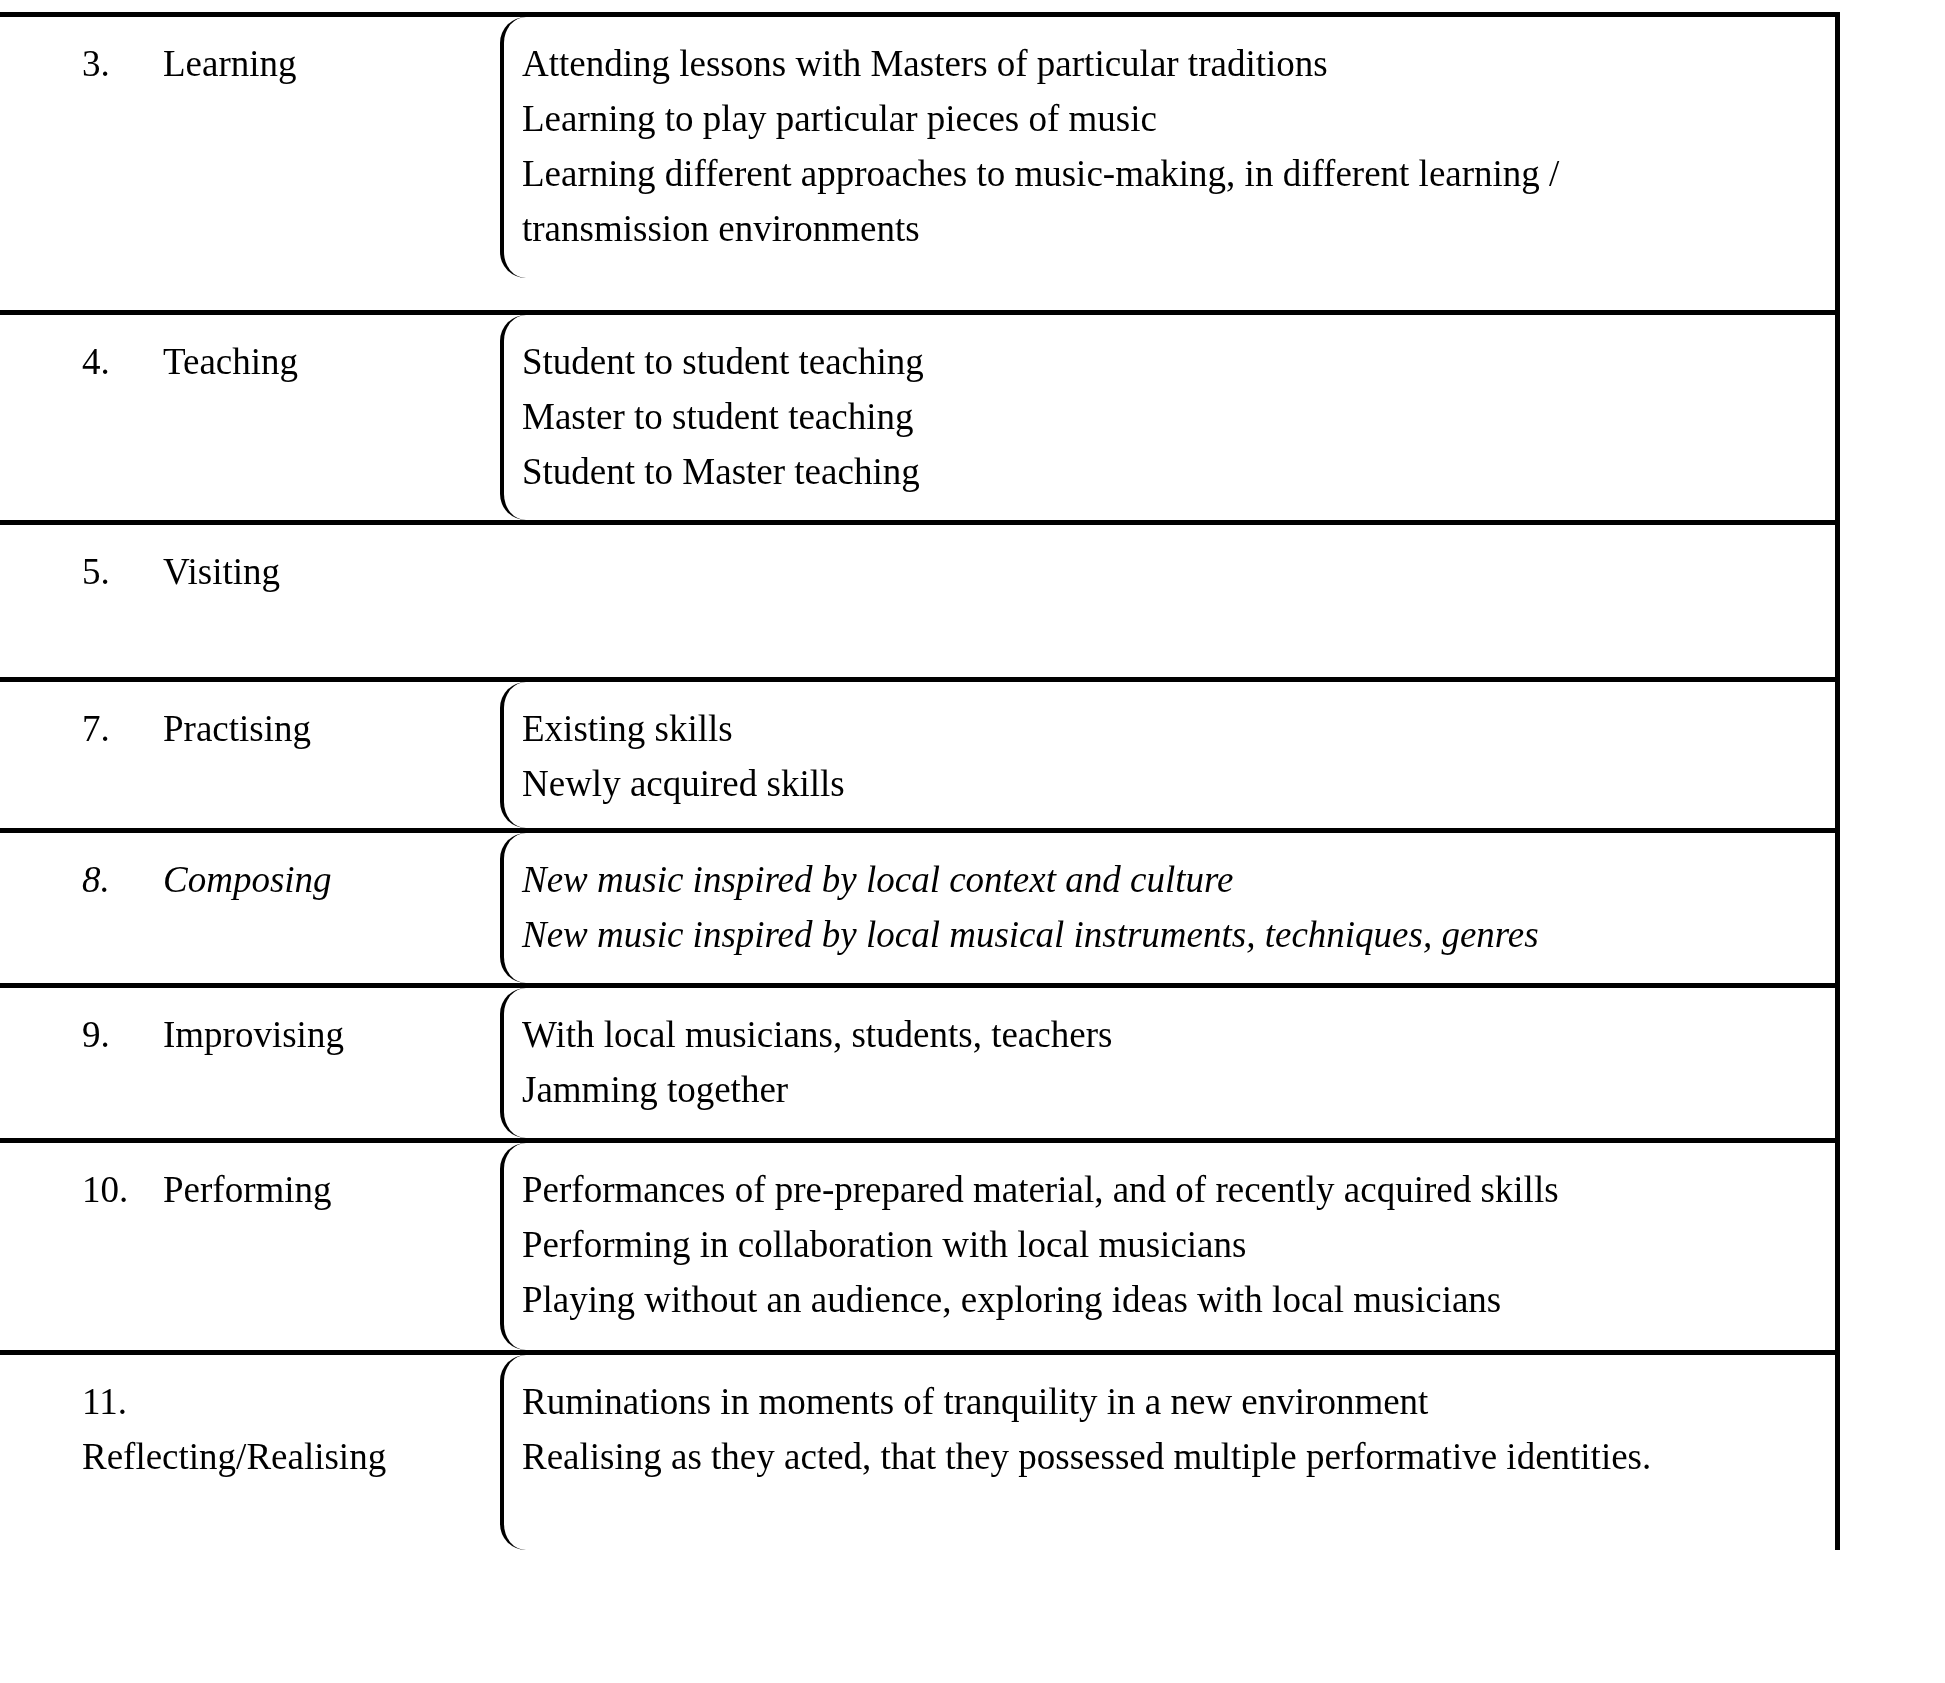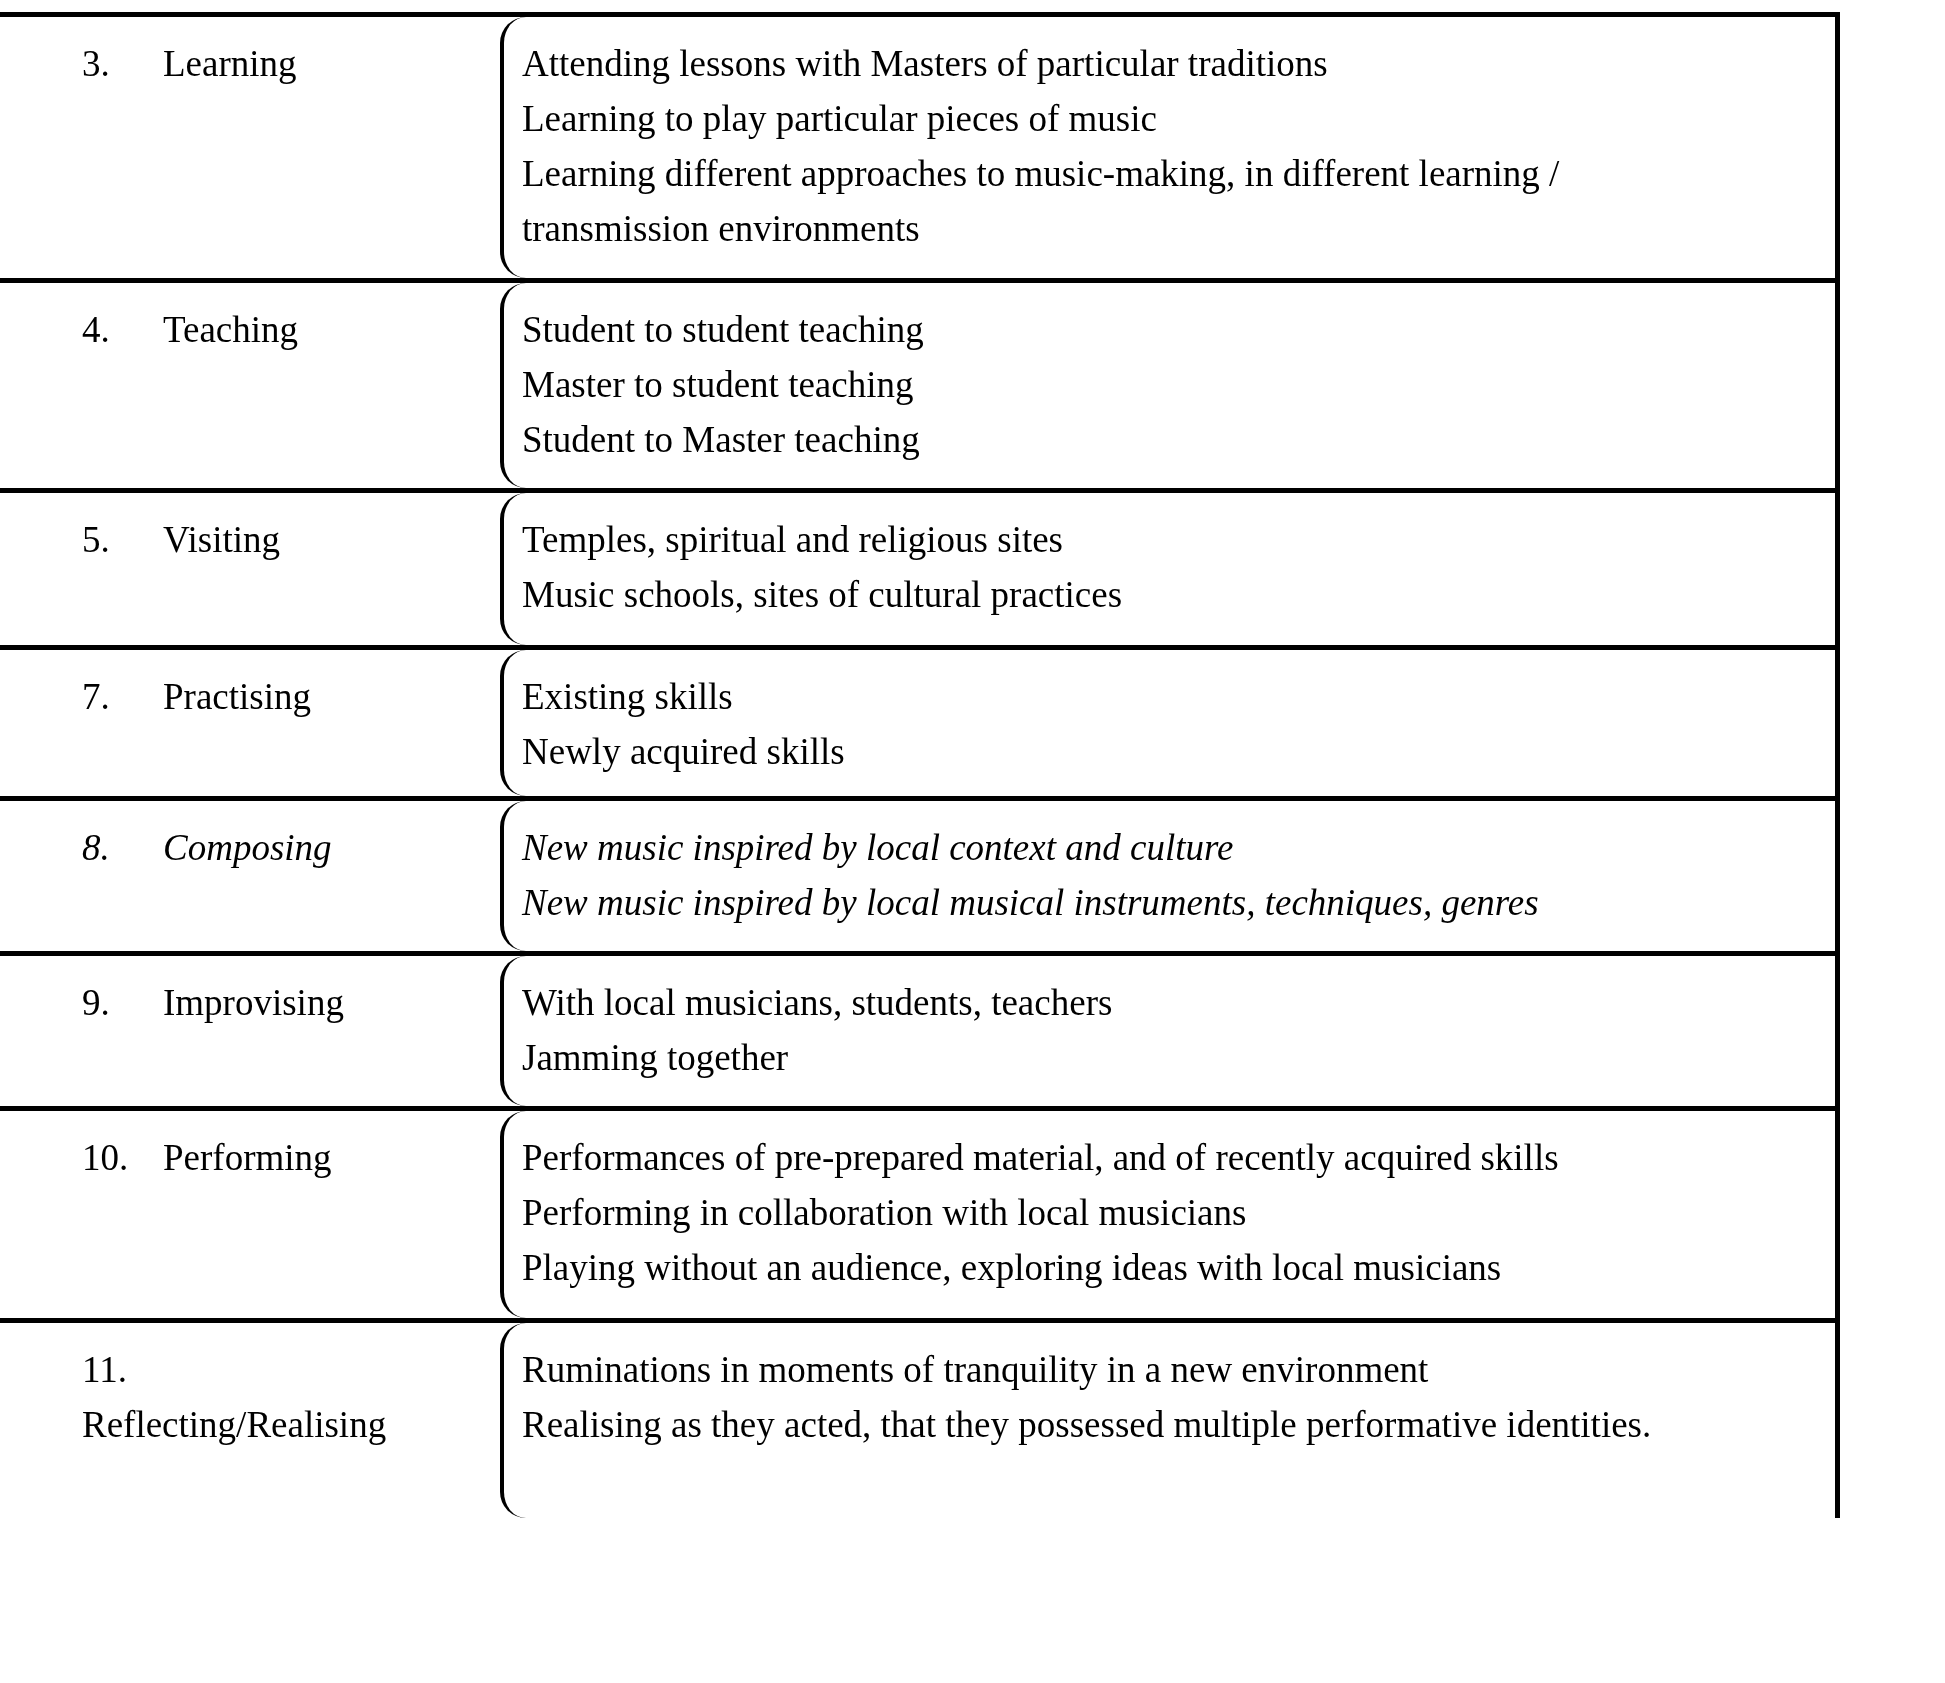--- a/index.html
+++ b/index.html
@@ -23,21 +23,21 @@
     border-right: 5px solid #000000;
   }
   .row {
     display: flex;
     box-sizing: border-box;
     border-top: 5px solid #000000;
     background: #ffffff;
   }
   
   .h0 { height: 266px; }
-  .h1 { height: 210px; }
+  .h1 { height: 210px; margin-top: 32px; }
   .h2 { height: 157px; }
   .h3 { height: 212px; }
   .h4 { height: 151px; }
   .h5 { height: 155px; font-style: italic; }
   .h6 { height: 155px; }
   .h7 { height: 212px; }
   .h8 { height: 200px; } 
   .cell-left {
     box-sizing: border-box;
     width: 500px;
@@ -90,24 +90,20 @@
       <div class="line">Student to student teaching</div>
       <div class="line">Master to student teaching</div>
       <div class="line">Student to Master teaching</div>
     </div>
   </div>
 
   <div class="row h2">
     <div class="cell-left">
       <span class="num">5.</span><span class="label">Visiting</span>
     </div>
-    <div class="cell-right">
-      <div class="line">Temples, spiritual and religious sites</div>
-      <div class="line">Music schools, sites of cultural practices</div>
-    </div>
   </div>
 
 
   <div class="row h4">
     <div class="cell-left">
       <span class="num">7.</span><span class="label">Practising</span>
     </div>
     <div class="cell-right">
       <div class="line">Existing skills</div>
       <div class="line">Newly acquired skills</div>

